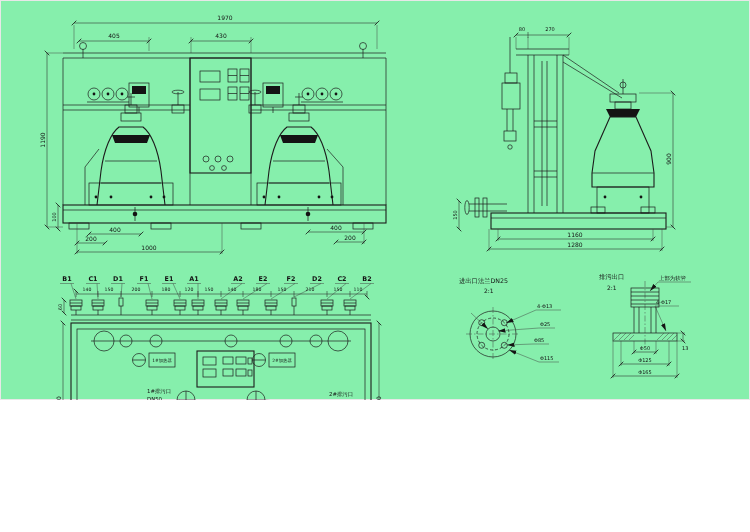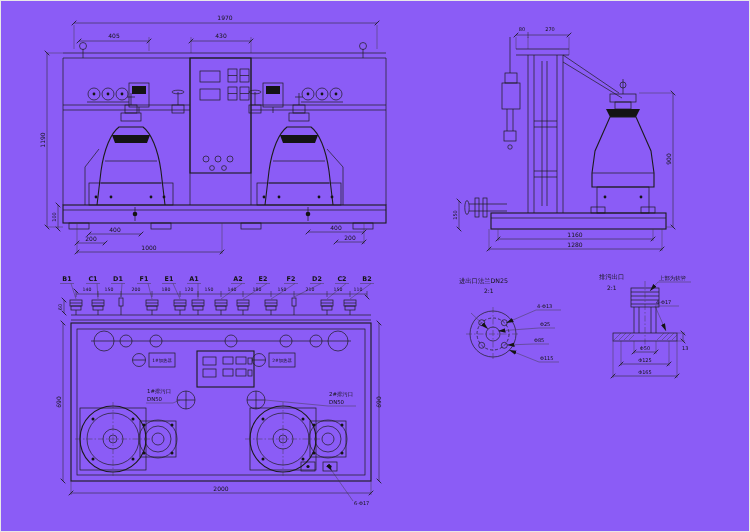--- a/index.html
+++ b/index.html
@@ -1,16 +1,16 @@
 <!DOCTYPE html>
 <html><head>
 <meta charset="utf-8">
 <style>
   html,body{margin:0;padding:0;background:#fff;}
-  #canvas{position:relative;width:750px;height:532px;background:#8b5cf6;border:1px solid #e8e8e8;box-sizing:border-box;
+  #canvas{position:relative;width:750px;height:400px;background:#86efac;border:1px solid #e8e8e8;box-sizing:border-box;
           font-family:"DejaVu Sans",sans-serif;}
   svg{display:block;}
   .ln{stroke:#1c1c1c;stroke-width:0.7;fill:none;}
   .ln2{stroke:#1c1c1c;stroke-width:1.1;fill:none;}
   .thin{stroke:#3a3a3a;stroke-width:0.45;fill:none;}
   .dash{stroke-dasharray:3 2;}
   .cdash{stroke-dasharray:6 2 1.5 2;}
   .dim{stroke:#2a2a2a;stroke-width:0.55;fill:none;}
   .fillk{fill:#141414;stroke:none;}
   text{fill:#141414;font-family:"DejaVu Sans",sans-serif;}

